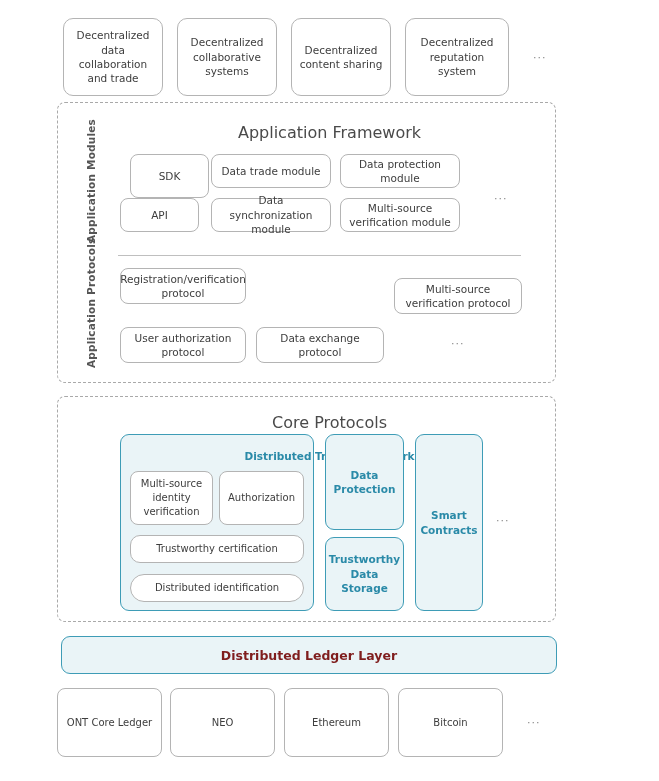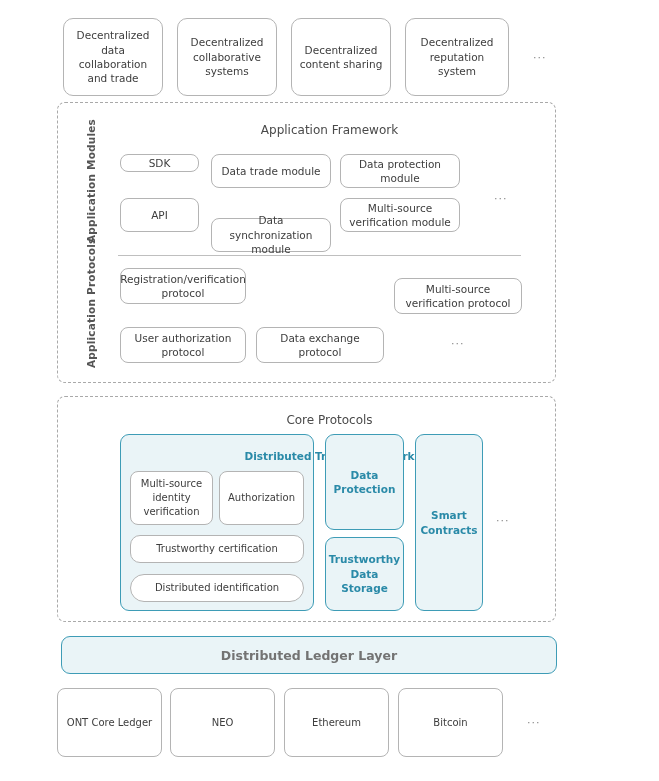--- a/index.html
+++ b/index.html
@@ -43,21 +43,21 @@
     position: absolute;
     border: 1px dashed #a9a9a9;
     border-radius: 8px;
     background: #ffffff;
   }
 
   
   .section-title {
     position: absolute;
     color: #4a4a4a;
-    font-size: 12px;
+    font-size: 16px;
     text-align: center;
     width: 100%;
     left: 0;
   }
 
   
   .vlabel {
     position: absolute;
     writing-mode: vertical-rl;
     transform: rotate(180deg);
@@ -133,21 +133,21 @@
   }
 
   .ledger-bar {
     position: absolute;
     border: 1px solid #3e9cb6;
     border-radius: 9px;
     background: #eaf4f7;
     display: flex;
     align-items: center;
     justify-content: center;
-    color: #737373;
+    color: #7f1d1d;
     font-size: 12.5px;
     font-weight: bold;
   }
 </style>
 </head>
 <body>
 
 <div id="canvas">
 
   <div class="box app-top" style="left:63px; top:18px; width:100px; height:78px;">
@@ -163,34 +163,34 @@
     <span>Decentralized reputation system</span>
   </div>
   <div class="ellipsis" style="left:533px; top:52px;">···</div>
 
   <div class="dashed" style="left:57px; top:102px; width:499px; height:281px;"></div>
 
   <div class="section-title" style="top:123px;">Application Framework</div>
 
   <div class="vlabel" style="left:85px; top:147px; height:96px;">Application Modules</div>
 
-  <div class="box" style="left:120px; top:154px; width:79px; height:18px;">
+  <div class="box" style="left:130px; top:154px; width:79px; height:44px;">
     <span>SDK</span>
   </div>
   <div class="box" style="left:211px; top:154px; width:120px; height:34px;">
     <span>Data trade module</span>
   </div>
   <div class="box" style="left:340px; top:154px; width:120px; height:34px;">
     <span>Data protection module</span>
   </div>
 
   <div class="box" style="left:120px; top:198px; width:79px; height:34px;">
     <span>API</span>
   </div>
-  <div class="box" style="left:211px; top:198px; width:120px; height:34px;margin-top:20px;">
+  <div class="box" style="left:211px; top:198px; width:120px; height:34px;">
     <span>Data synchronization module</span>
   </div>
   <div class="box" style="left:340px; top:198px; width:120px; height:34px;">
     <span>Multi-source verification module</span>
   </div>
 
   <div class="ellipsis" style="left:494px; top:193px;">···</div>
 
   <div class="divider" style="left:118px; top:255px; width:403px;"></div>
 

